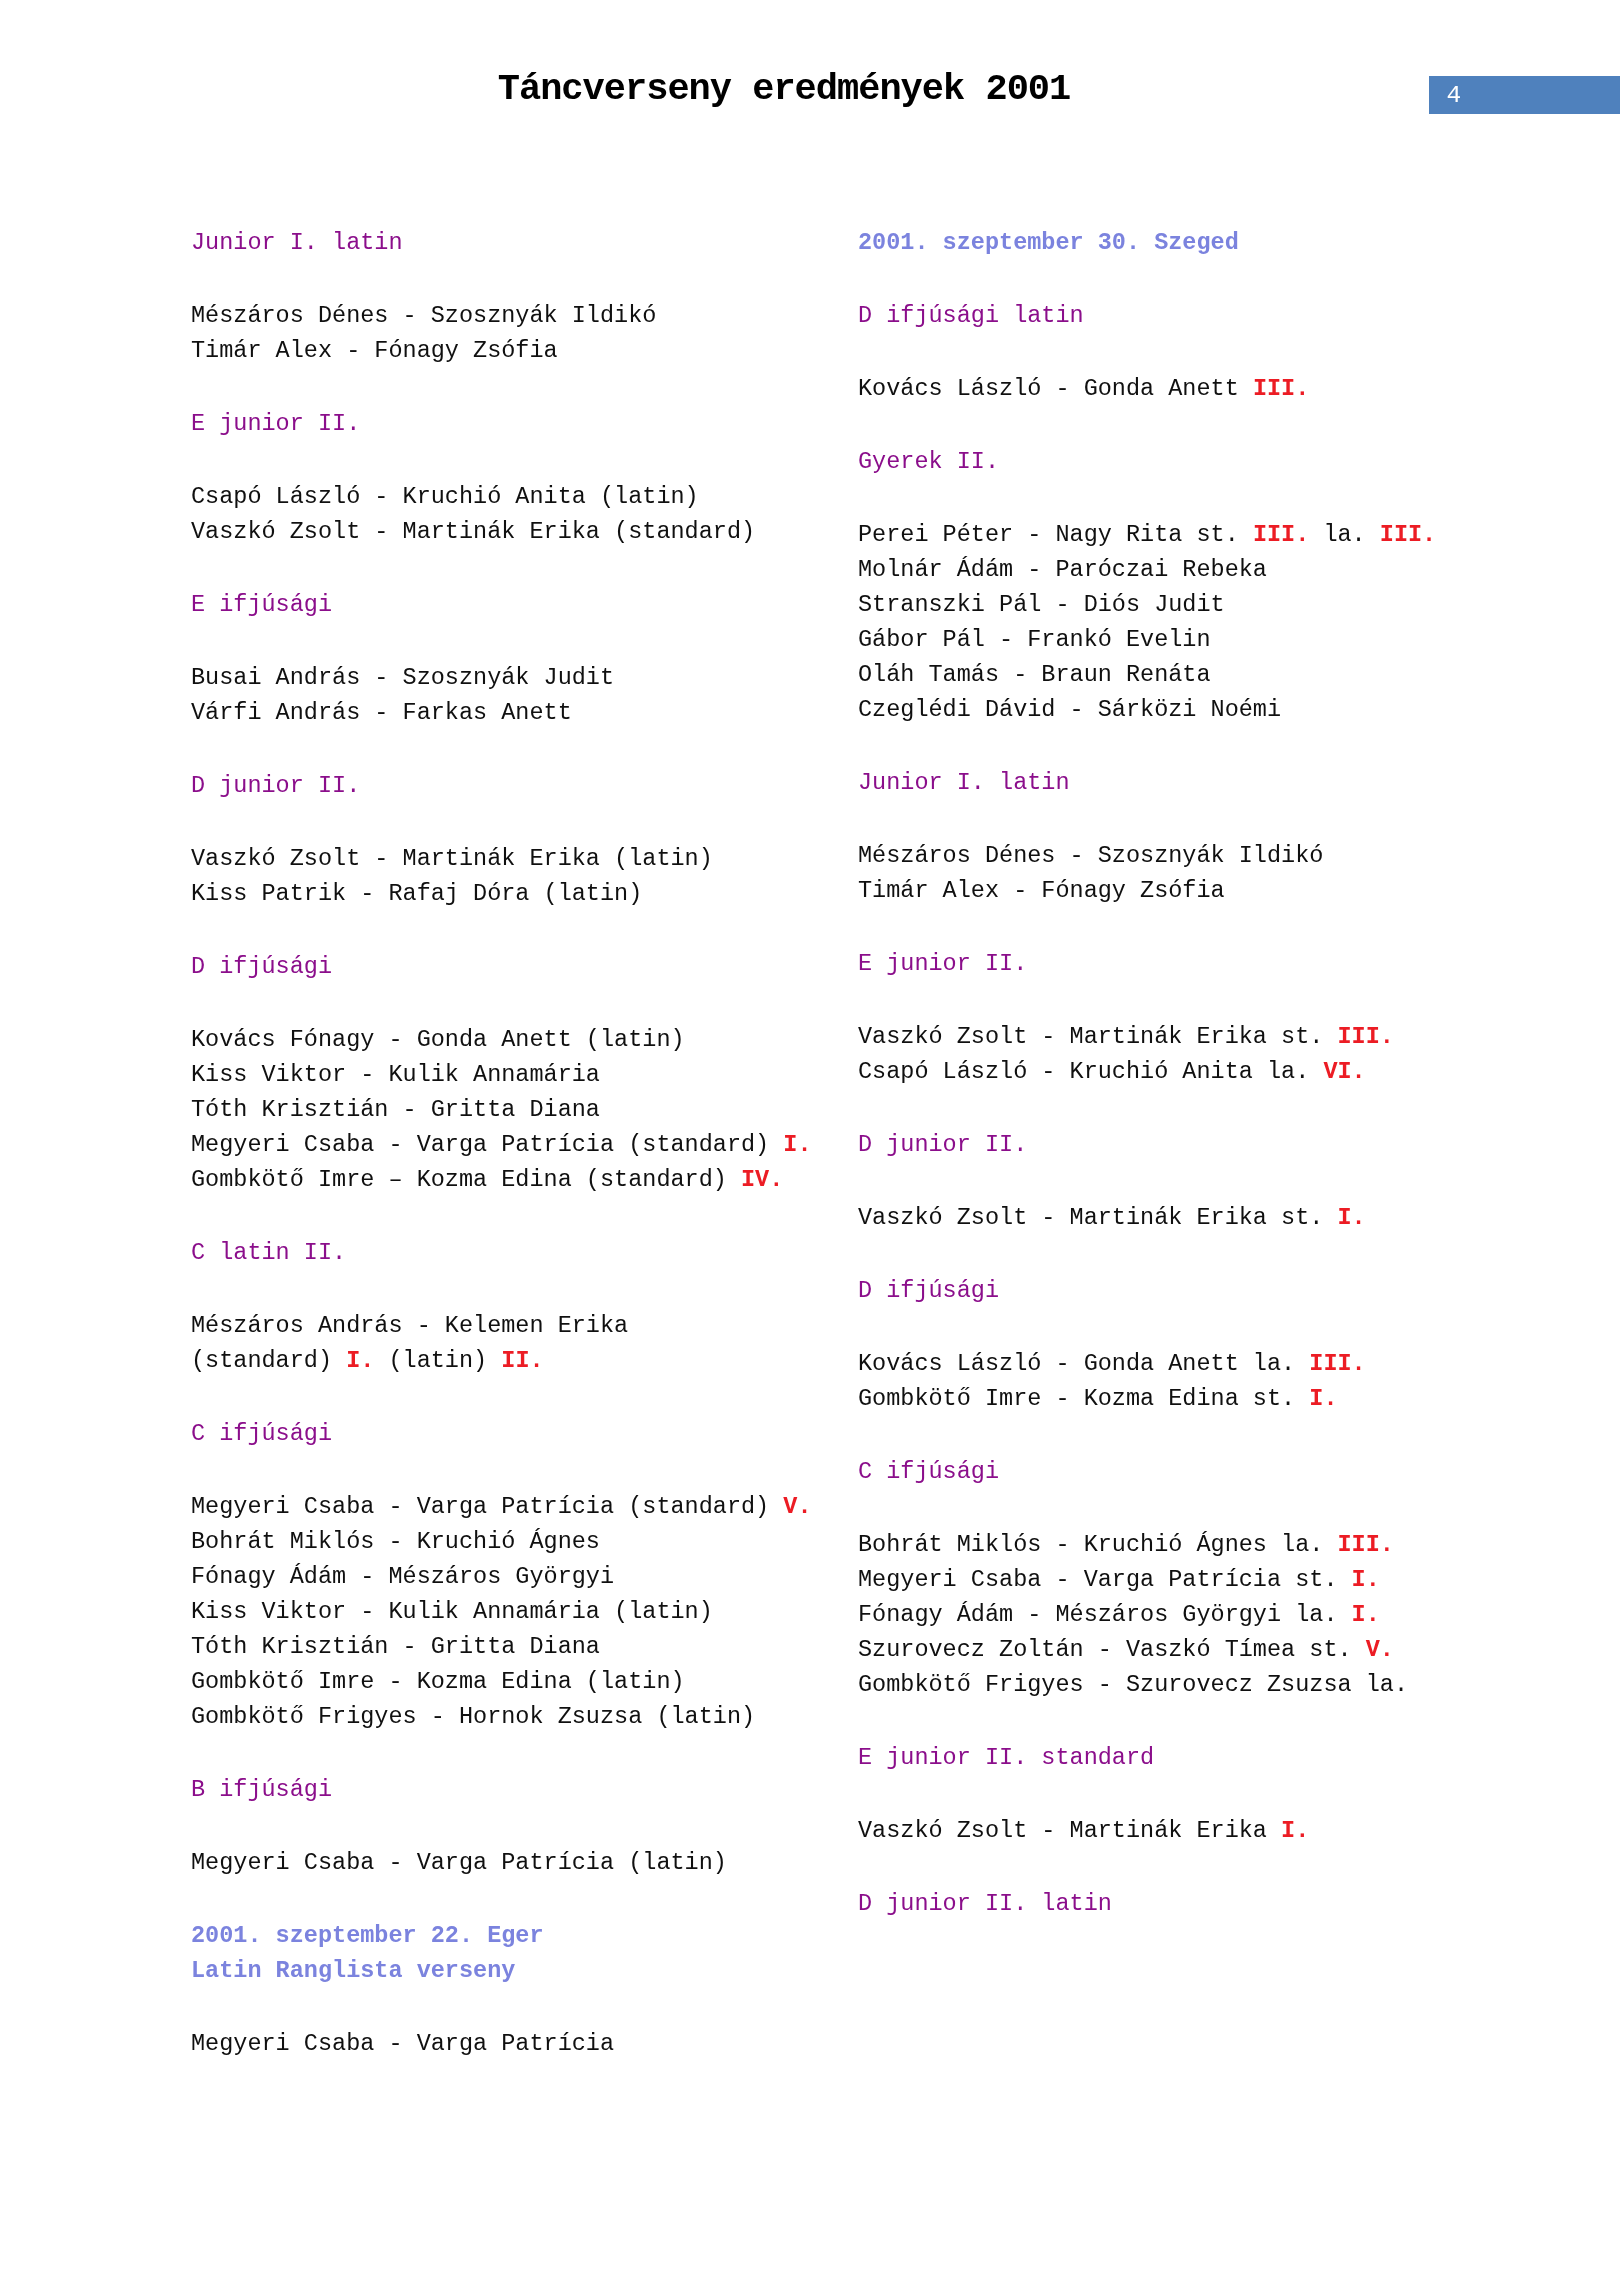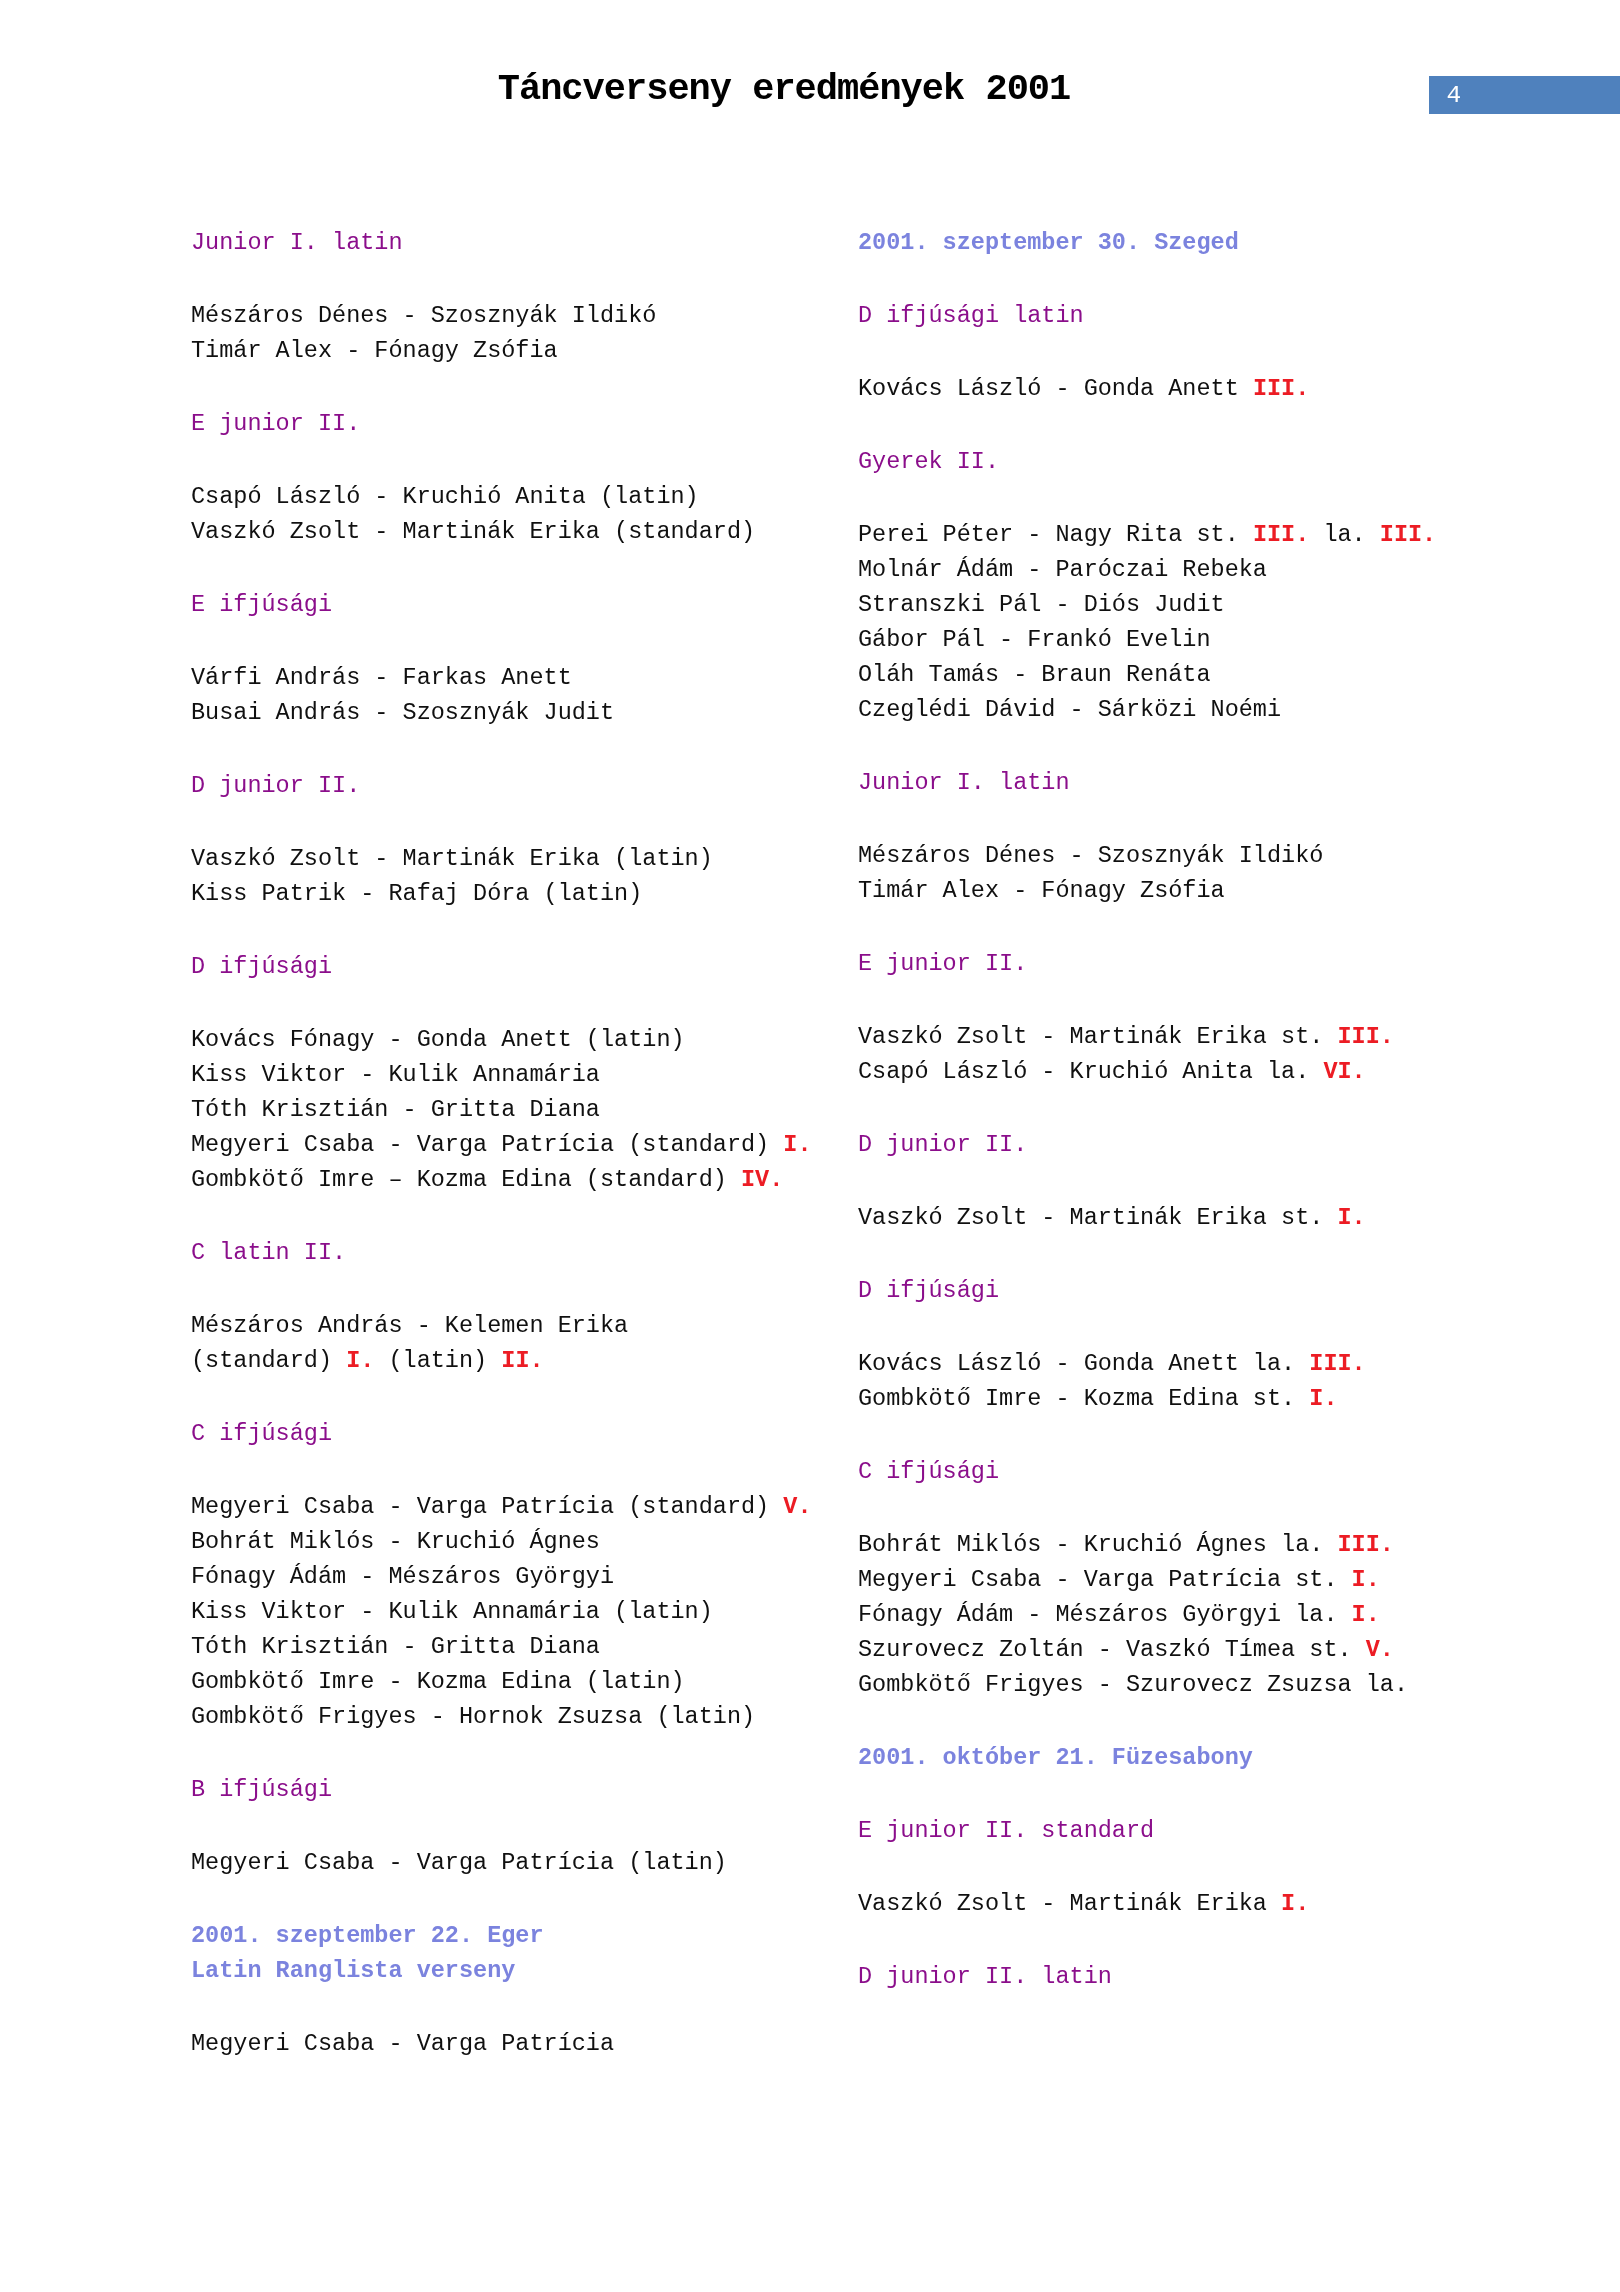--- a/index.html
+++ b/index.html
@@ -39,22 +39,22 @@
         <div class="pairline"><span class="txt">Mészáros Dénes - Szosznyák Ildikó</span></div>
         <div class="pairline"><span class="txt">Timár Alex - Fónagy Zsófia</span></div>
       </div>
       <div class="block category">E junior II.</div>
       <div class="block pairs">
         <div class="pairline"><span class="txt">Csapó László - Kruchió Anita (latin)</span></div>
         <div class="pairline"><span class="txt">Vaszkó Zsolt - Martinák Erika (standard)</span></div>
       </div>
       <div class="block category">E ifjúsági</div>
       <div class="block pairs">
+        <div class="pairline"><span class="txt">Busai András - Szosznyák Judit</span></div>
         <div class="pairline"><span class="txt">Várfi András - Farkas Anett</span></div>
-        <div class="pairline"><span class="txt">Busai András - Szosznyák Judit</span></div>
       </div>
       <div class="block category">D junior II.</div>
       <div class="block pairs">
         <div class="pairline"><span class="txt">Vaszkó Zsolt - Martinák Erika (latin)</span></div>
         <div class="pairline"><span class="txt">Kiss Patrik - Rafaj Dóra (latin)</span></div>
       </div>
       <div class="block category">D ifjúsági</div>
       <div class="block pairs">
         <div class="pairline"><span class="txt">Kovács Fónagy - Gonda Anett (latin)</span></div>
         <div class="pairline"><span class="txt">Kiss Viktor - Kulik Annamária</span></div>
@@ -126,23 +126,20 @@
         <div class="pairline"><span class="txt">Gombkötő Imre - Kozma Edina st. </span><span class="red">I.</span></div>
       </div>
       <div class="block category">C ifjúsági</div>
       <div class="block pairs">
         <div class="pairline"><span class="txt">Bohrát Miklós - Kruchió Ágnes la. </span><span class="red">III.</span></div>
         <div class="pairline"><span class="txt">Megyeri Csaba - Varga Patrícia st. </span><span class="red">I.</span></div>
         <div class="pairline"><span class="txt">Fónagy Ádám - Mészáros Györgyi la. </span><span class="red">I.</span></div>
         <div class="pairline"><span class="txt">Szurovecz Zoltán - Vaszkó Tímea st. </span><span class="red">V.</span></div>
         <div class="pairline"><span class="txt">Gombkötő Frigyes - Szurovecz Zsuzsa la.</span></div>
       </div>
-      <div class="block event">
-        <div>2001. október 21. Füzesabony</div>
-      </div>
       <div class="block category">E junior II. standard</div>
       <div class="block pairs">
         <div class="pairline"><span class="txt">Vaszkó Zsolt - Martinák Erika  </span><span class="red">I.</span></div>
       </div>
       <div class="block category">D junior II. latin</div>
     </div>
 </div>
 
 
 </body></html>

